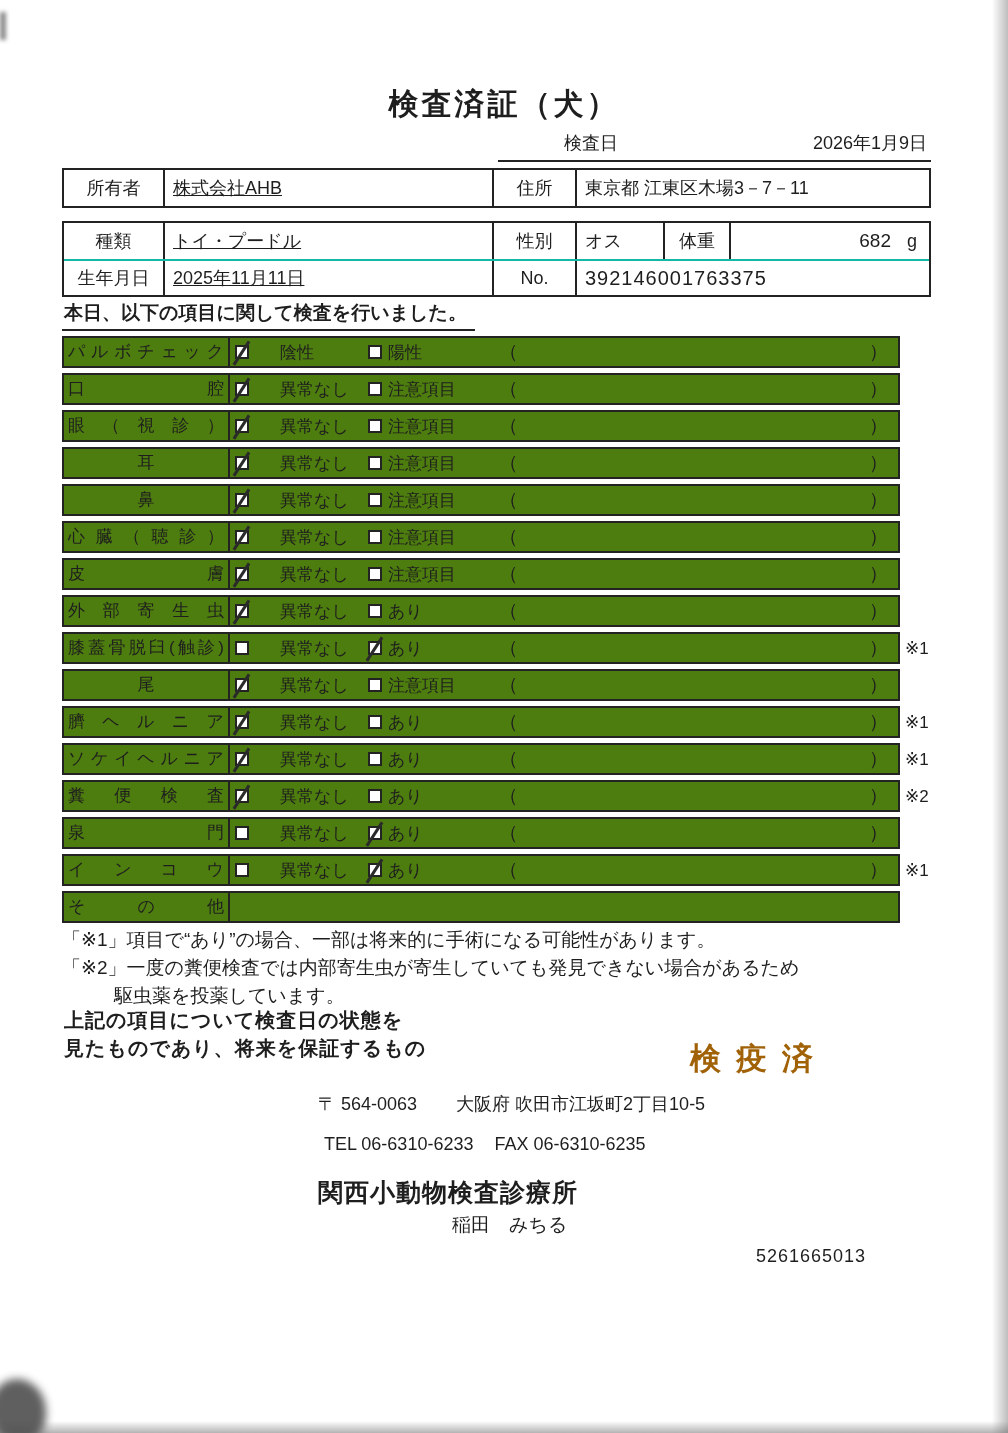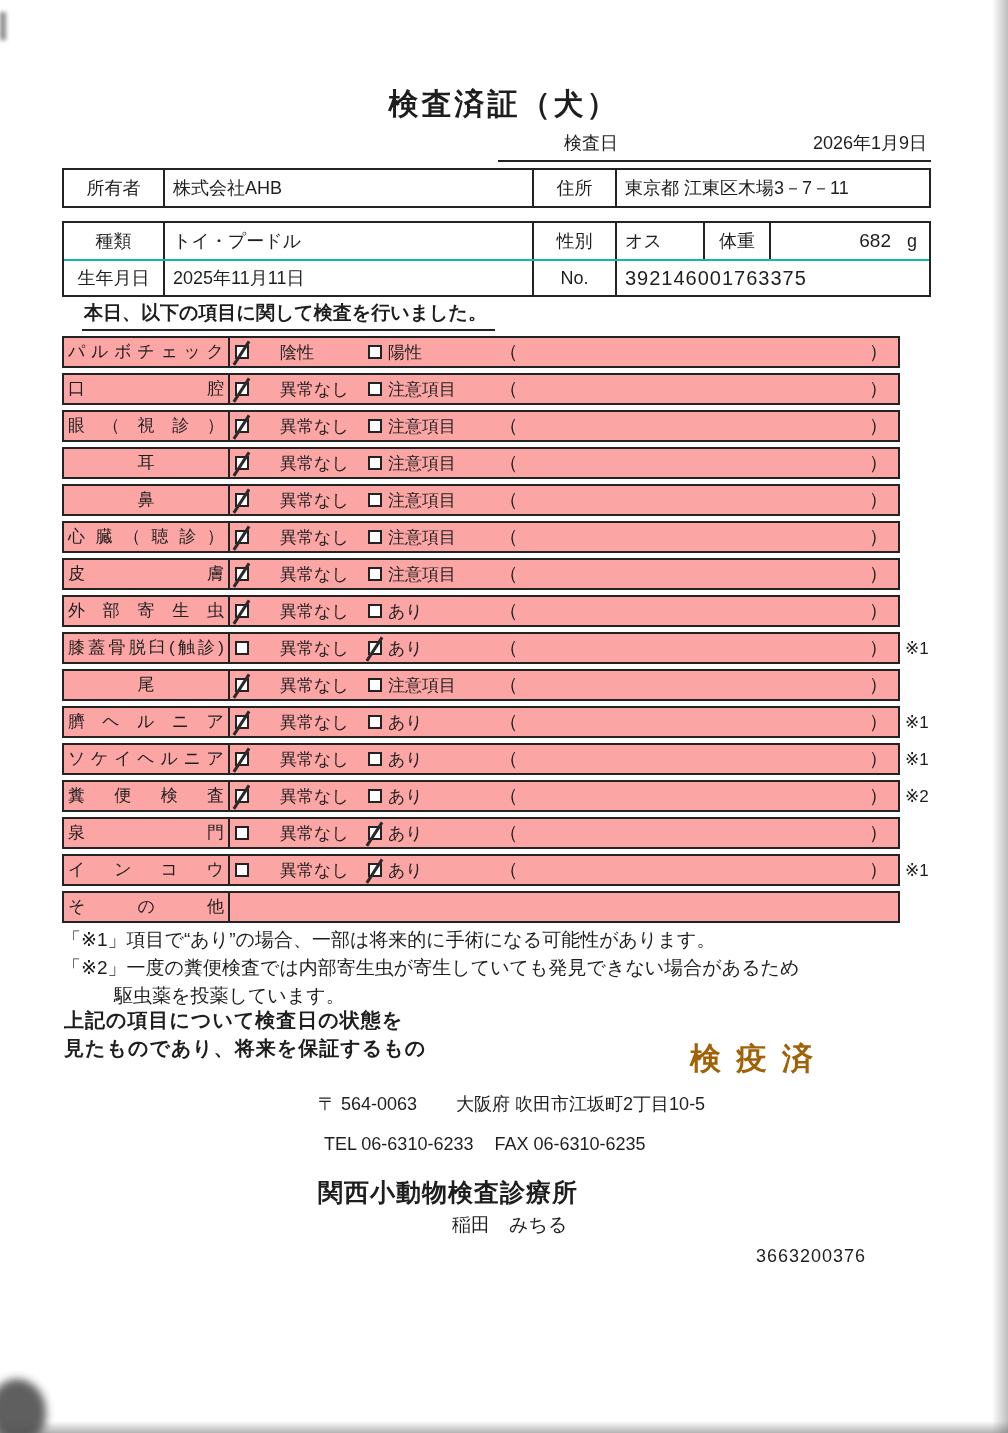--- a/index.html
+++ b/index.html
@@ -25,38 +25,38 @@
   
   .tbl { position:absolute; border:2px solid #232323; background:#fff; }
   .trow { display:flex; height:36px; }
   .trow + .trow { border-top:2px solid #14b8a6; }
   .c { display:flex; align-items:center; font-size:18px; padding:0 8px; height:100%; }
   .c.bd { border-right:2px solid #232323; }
   .c.hd { justify-content:center; padding:12px 2px; }
   .owner { left:62px; top:168px; width:869px; }
   .pets  { left:62px; top:221px; width:869px; }
   .w-lab  { width:101px; }
-  .w-val1 { width:369px; }
+  .w-val1 { width:329px;text-decoration:underline; }
   .w-lab2 { width:83px;  }
   .w-sex  { width:88px;  }
   .w-wlab { width:66px;  }
   .w-rest { flex:1; }
   .weightcell { justify-content:flex-end; padding-right:12px; font-size:19px; }
   .weightcell .unit { margin-left:16px; font-size:18px; }
   .mono { font-size:20px; letter-spacing:1px; }
 
   
   .intro { position:absolute; left:62px; top:300px; font-size:19px; font-weight:bold;
-           border-bottom:2px solid #232323; padding:0 8px 3px 2px;margin-left:20px; }
+           border-bottom:2px solid #232323; padding:0 8px 3px 2px; }
 
   
   .exam { position:absolute; left:62px; top:336px; width:884px;
           display:flex; flex-direction:column; gap:5px; }
   .exam-line { display:flex; height:32px; }
-  .r { width:838px; height:32px; border:2px solid #232323; display:flex; align-items:center; background:#fca5a5; }
+  .r { width:838px; height:32px; border:2px solid #232323; display:flex; align-items:center; background:#4d7c0f; }
   .ci { width:166px; height:100%; border-right:2px solid #232323;
         line-height:27px; font-size:17px; padding:0 4px; overflow:hidden; }
   .just { text-align:justify; text-align-last:justify; text-justify:inter-character; }
   .ctr  { text-align:center; text-align-last:center; }
   .co { display:flex; align-items:center; font-size:17px; height:100%; }
   .o1 { width:138px; padding-left:5px;gap:25px; }
   .o2 { width:128px; }
   .cb { width:14px; height:14px; border:2px solid #232323; position:relative;
         margin-right:6px; flex:none; background:#fff; }
   .cb.checked::after { content:""; position:absolute; left:3px; top:-8px;
@@ -454,20 +454,20 @@
     <span class="addr">大阪府 吹田市江坂町2丁目10-5</span>
   </div>
 
   <div class="telfax">
     <span>TEL 06-6310-6233</span>
     <span class="fax">FAX 06-6310-6235</span>
   </div>
 
   <div class="clinic">関西小動物検査診療所</div>
   <div class="vet">稲田　みちる</div>
-  <div class="code">3663200376</div>
+  <div class="code">5261665013</div>
 
   <div class="nick"></div>
   <div class="edge-right"></div>
   <div class="edge-bottom"></div>
   <div class="blot"></div>
 
 </div>
 
 </body></html>

